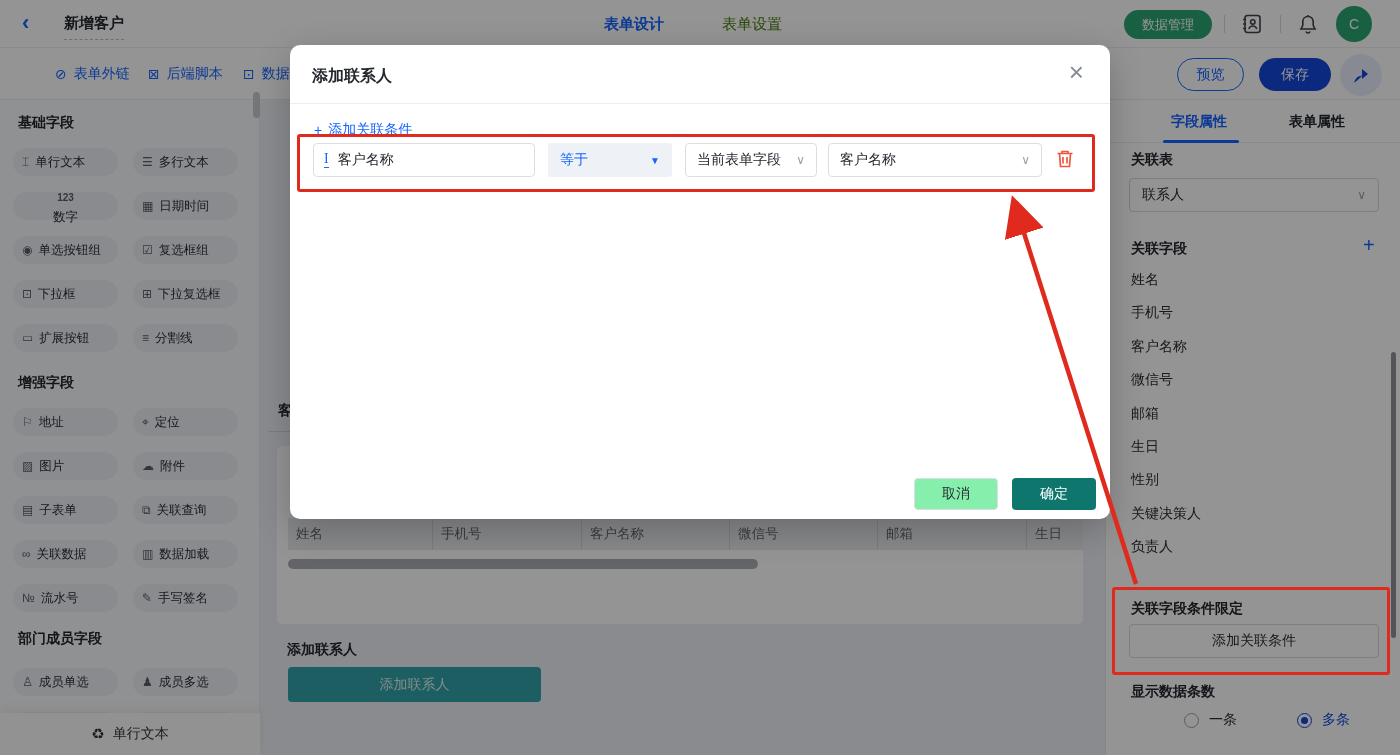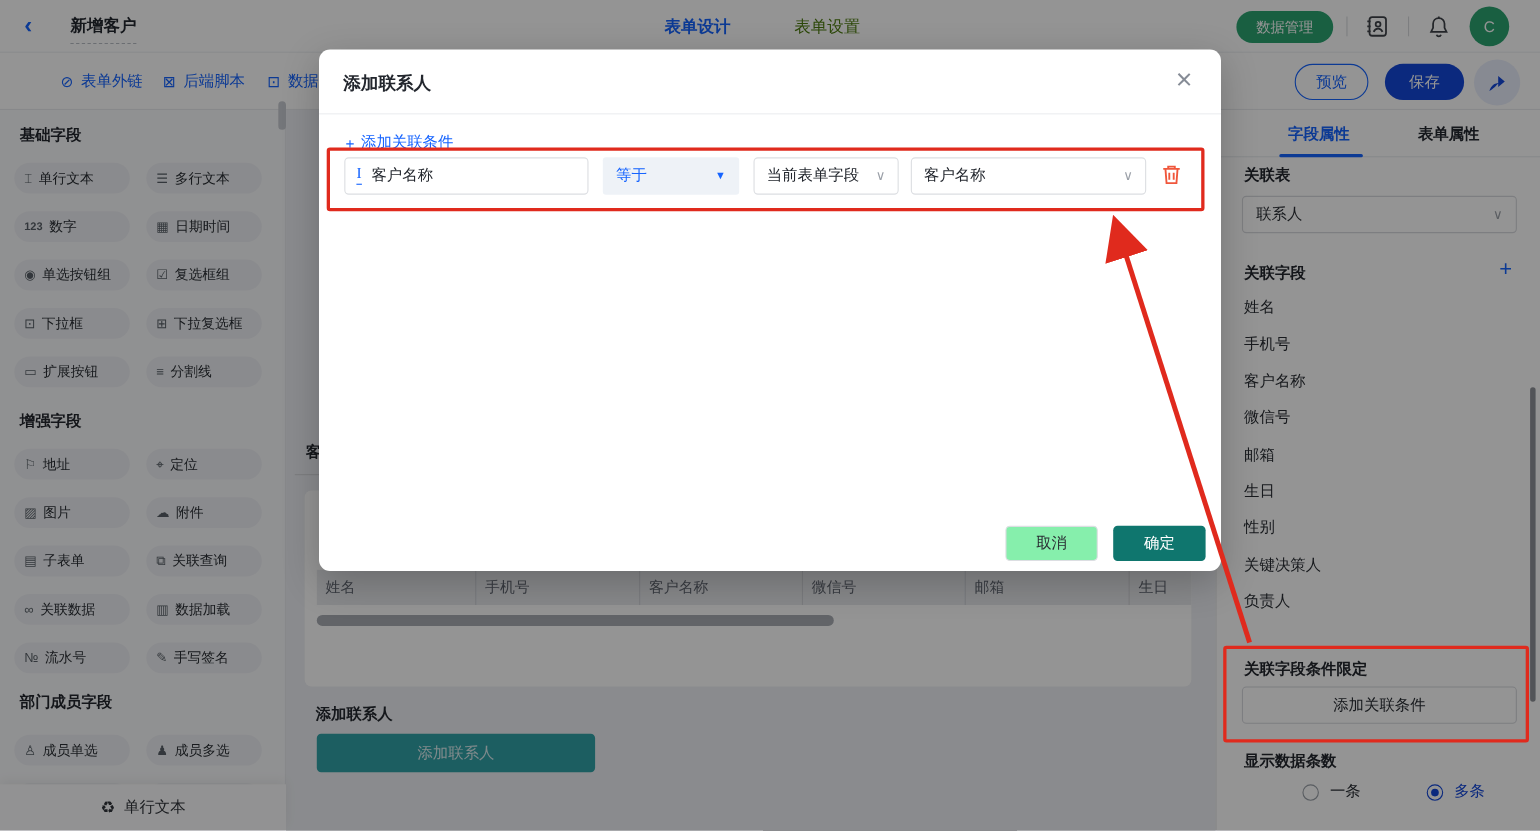--- a/index.html
+++ b/index.html
@@ -136,21 +136,21 @@
   <div class="sec-title" style="top:14px;">基础字段</div>
 
   <div class="pill" style="left:13px;top:48px;">
       <span class="ic">⌶</span>
       <span class="lb">单行文本</span>
     </div>
   <div class="pill" style="left:133px;top:48px;">
       <span class="ic">☰</span>
       <span class="lb">多行文本</span>
     </div>
-  <div class="pill" style="left:13px;top:92px;">
+  <div class="pill" style="left:13px;top:92px;flex-direction:column;">
       <span class="ic" style="font-size:10px;font-weight:700;">123</span>
       <span class="lb">数字</span>
     </div>
   <div class="pill" style="left:133px;top:92px;">
       <span class="ic">▦</span>
       <span class="lb">日期时间</span>
     </div>
   <div class="pill" style="left:13px;top:136px;">
       <span class="ic">◉</span>
       <span class="lb">单选按钮组</span>

